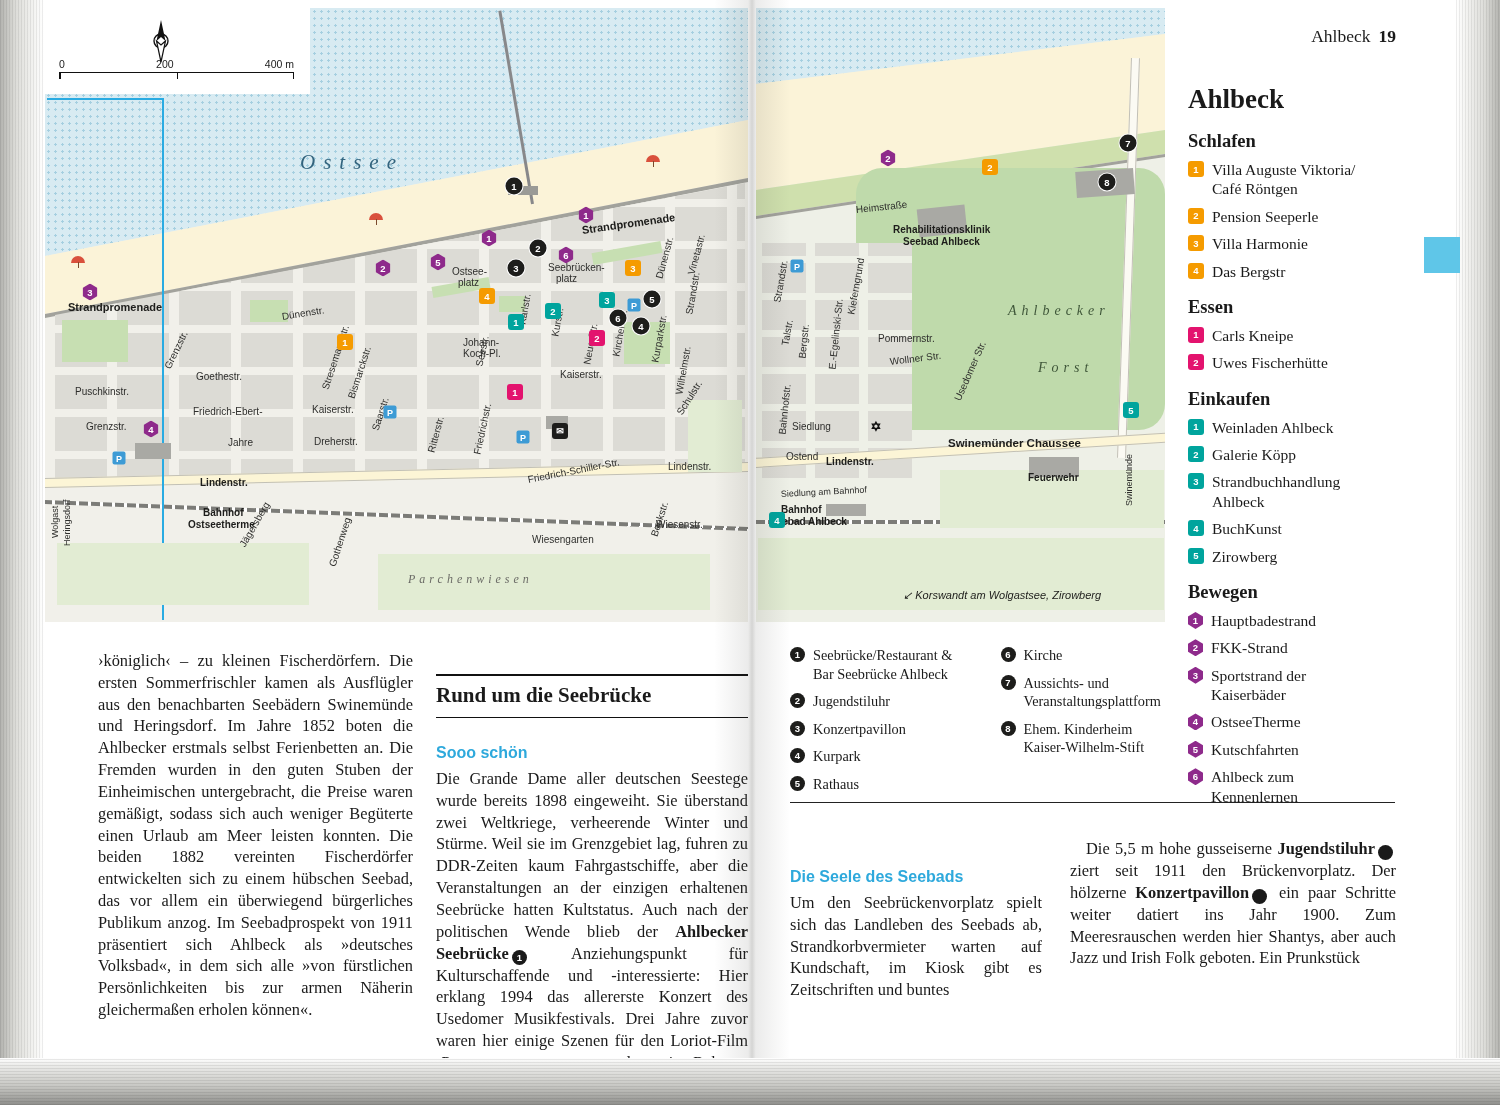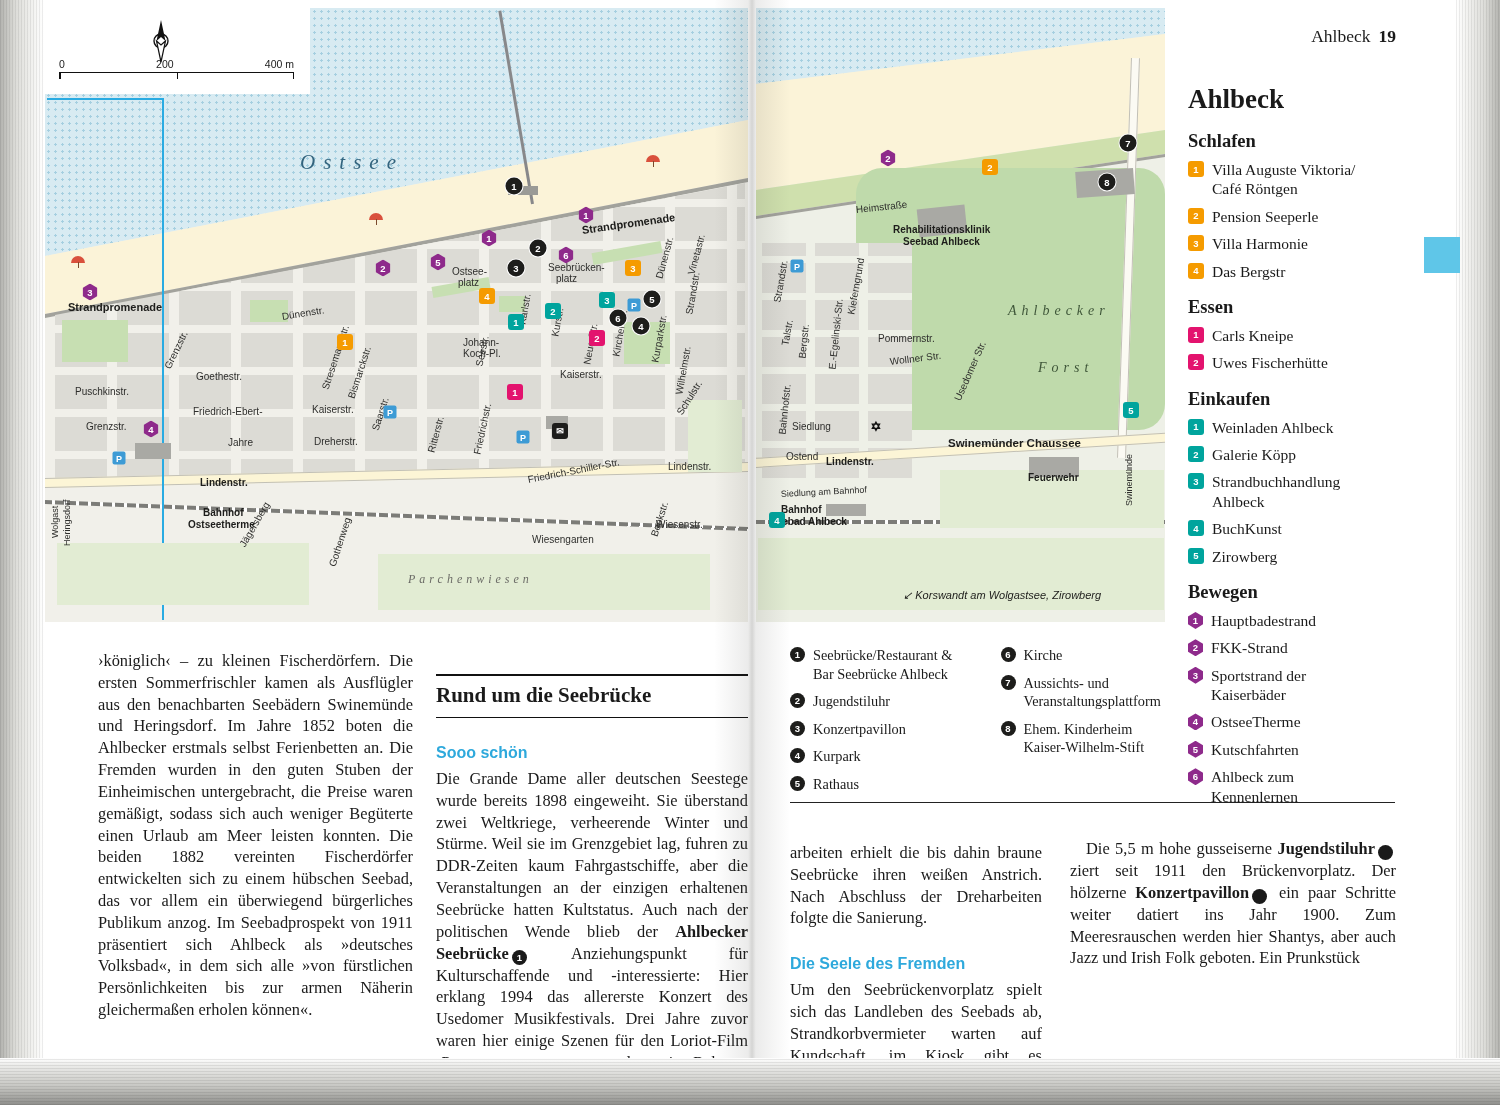--- a/index.html
+++ b/index.html
@@ -440,22 +440,21 @@
 
   <div class="art col-a">
     <p class="body"><span>›königlich‹ – zu kleinen Fischerdörfern. Die ersten Sommerfrischler kamen als Ausflügler aus den benachbarten Seebädern Swinemünde und Heringsdorf. Im Jahre 1852 boten die Ahlbecker erstmals selbst Ferienbetten an. Die Fremden wurden in den guten Stuben der Einheimischen untergebracht, die Preise waren gemäßigt, sodass sich auch weniger Begüterte einen Urlaub am Meer leisten konnten. Die beiden 1882 vereinten Fischerdörfer entwickelten sich zu einem hübschen Seebad, das vor allem ein überwiegend bürgerliches Publikum anzog. Im Seebadprospekt von 1911 präsentiert sich Ahlbeck als »deutsches Volksbad«, in dem sich alle »von fürstlichen Persönlichkeiten bis zur armen Näherin gleichermaßen erholen können«.</span></p>
   </div>
   <div class="art col-b">
     <h1 class="headline">Rund um die Seebrücke</h1>
     <h4 class="sub">Sooo schön</h4>
     <p class="body"><span>Die Grande Dame aller deutschen Seestege wurde bereits 1898 eingeweiht. Sie überstand zwei Weltkriege, verheerende Winter und Stürme. Weil sie im Grenzgebiet lag, fuhren zu DDR-Zeiten kaum Fahrgastschiffe, aber die Veranstaltungen an der einzigen erhaltenen Seebrücke hatten Kultstatus. Auch nach der politischen Wende blieb der </span><b>Ahlbecker Seebrücke</b><span class="inmk">1</span><span> Anziehungspunkt für Kulturschaffende und -interessierte: Hier erklang 1994 das allererste Konzert des Usedomer Musikfestivals. Drei Jahre zuvor waren hier einige Szenen für den Loriot-Film ›Pappa ante portas‹ entstanden – im Rahmen der Dreh-</span></p>
   </div>
   <div class="art col-c">
-    <p class="body"><span>arbeiten erhielt die bis dahin braune Seebrücke ihren weißen Anstrich. Nach Abschluss der Dreharbeiten folgte die Sanierung.</span></p>
-    <h4 class="sub">Die Seele des Fremden</h4>
+    <h4 class="sub">Die Seele des Seebads</h4>
     <p class="body"><span>Um den Seebrückenvorplatz spielt sich das Landleben des Seebads ab, Strandkorbvermieter warten auf Kundschaft, im Kiosk gibt es Zeitschriften und buntes</span></p>
   </div>
   <div class="art col-d">
     <p class="body indent"><span>Die 5,5 m hohe gusseiserne </span><b>Jugendstiluhr</b><span class="inmk">2</span><span> ziert seit 1911 den Brückenvorplatz. Der hölzerne </span><b>Konzertpavillon</b><span class="inmk">3</span><span> ein paar Schritte weiter datiert ins Jahr 1900. Zum Meeresrauschen werden hier Shantys, aber auch Jazz und Irish Folk geboten. Ein Prunkstück</span></p>
   </div>
 
   <div class="gutter"></div>
   <div class="bookmark-tab"></div>
   <div class="edge-left"></div>
   <div class="edge-right"></div>

